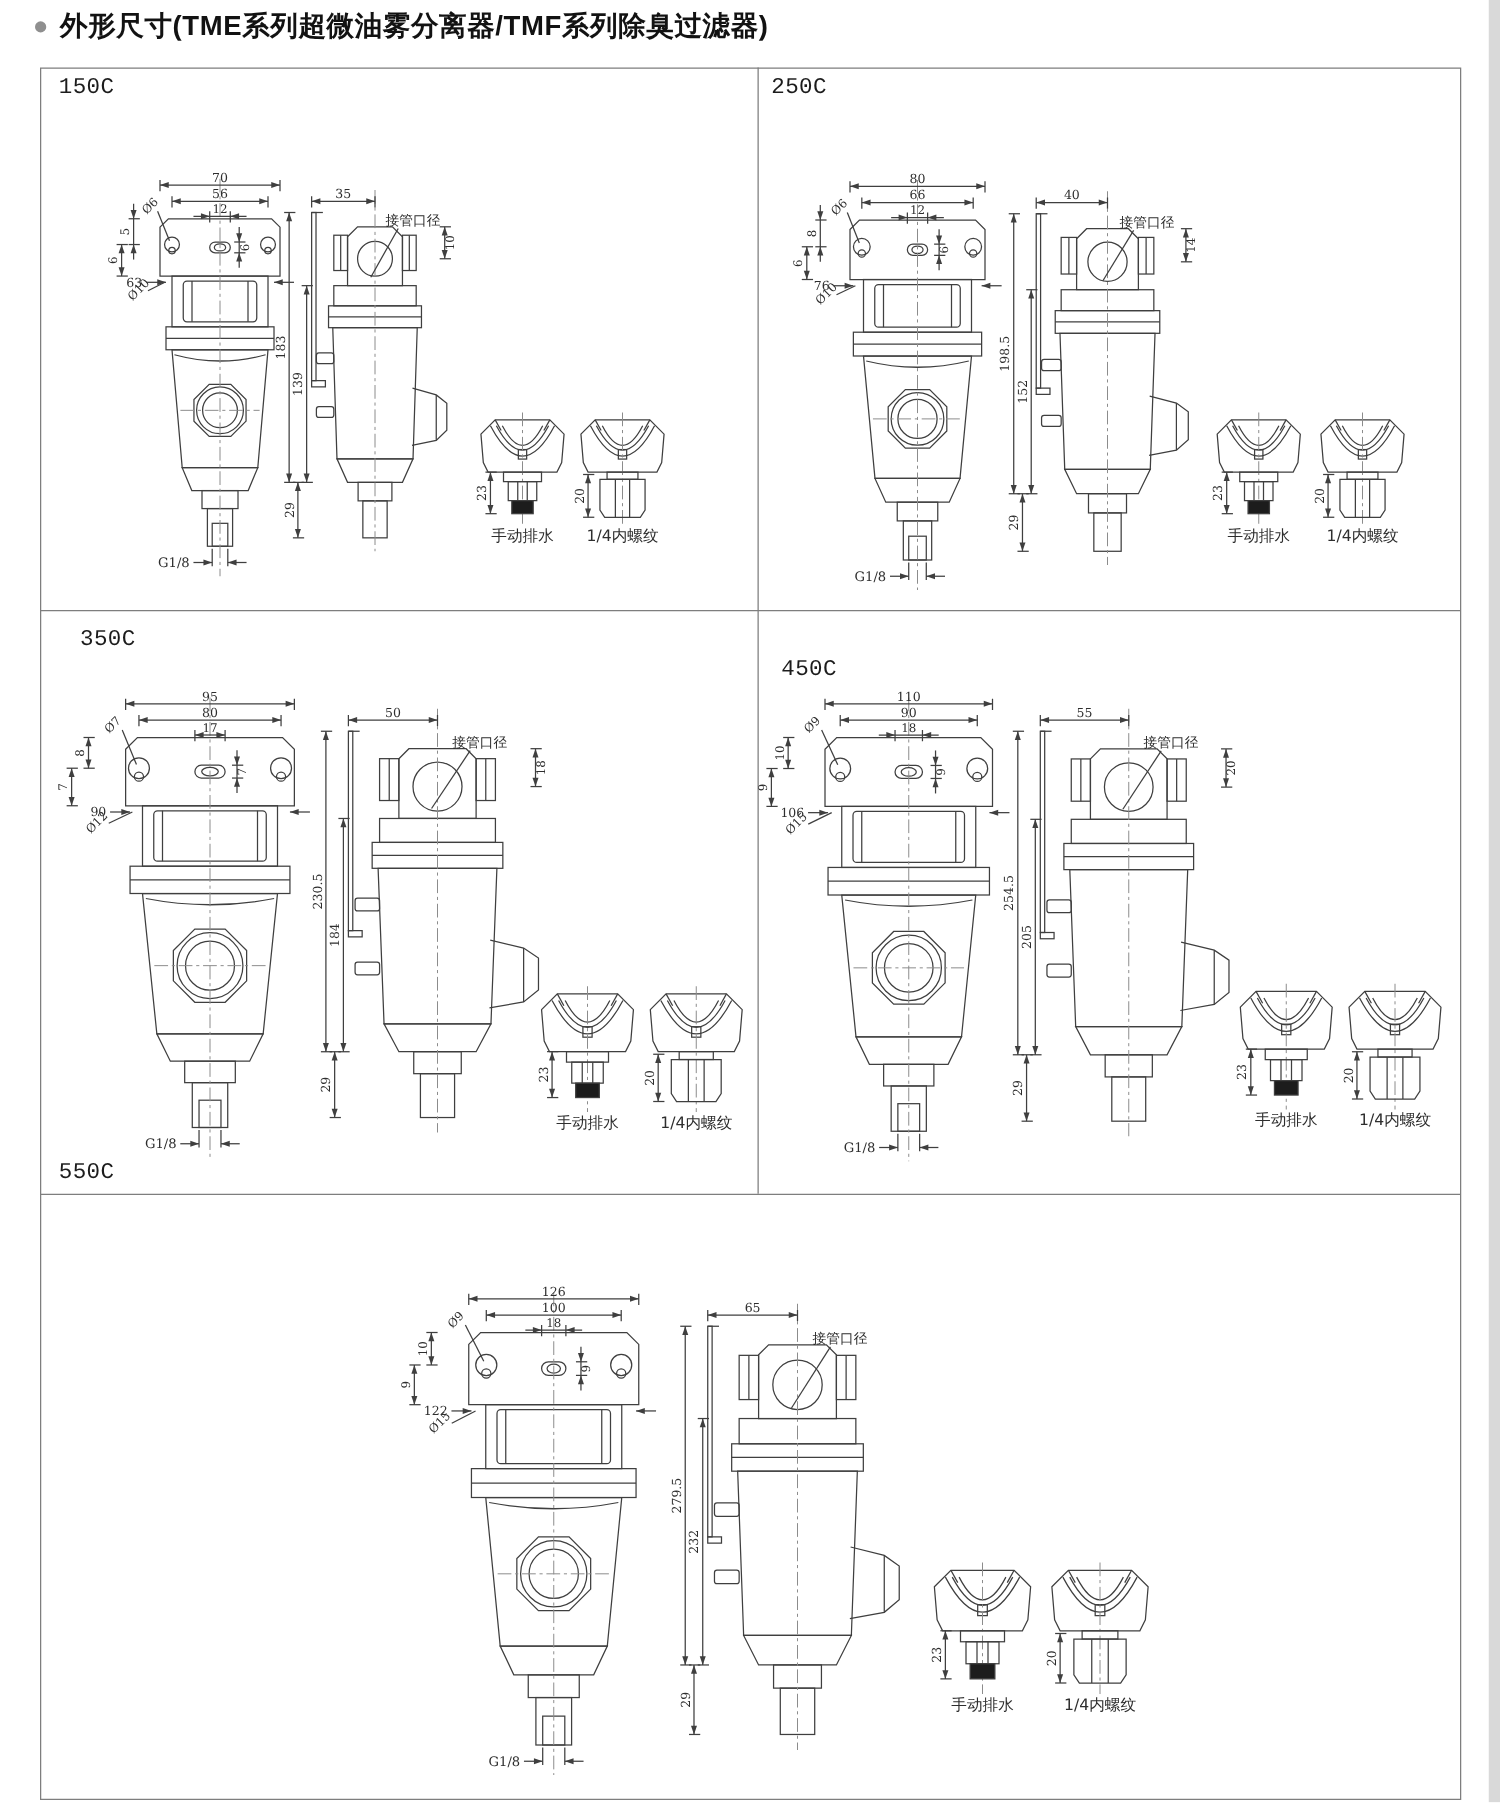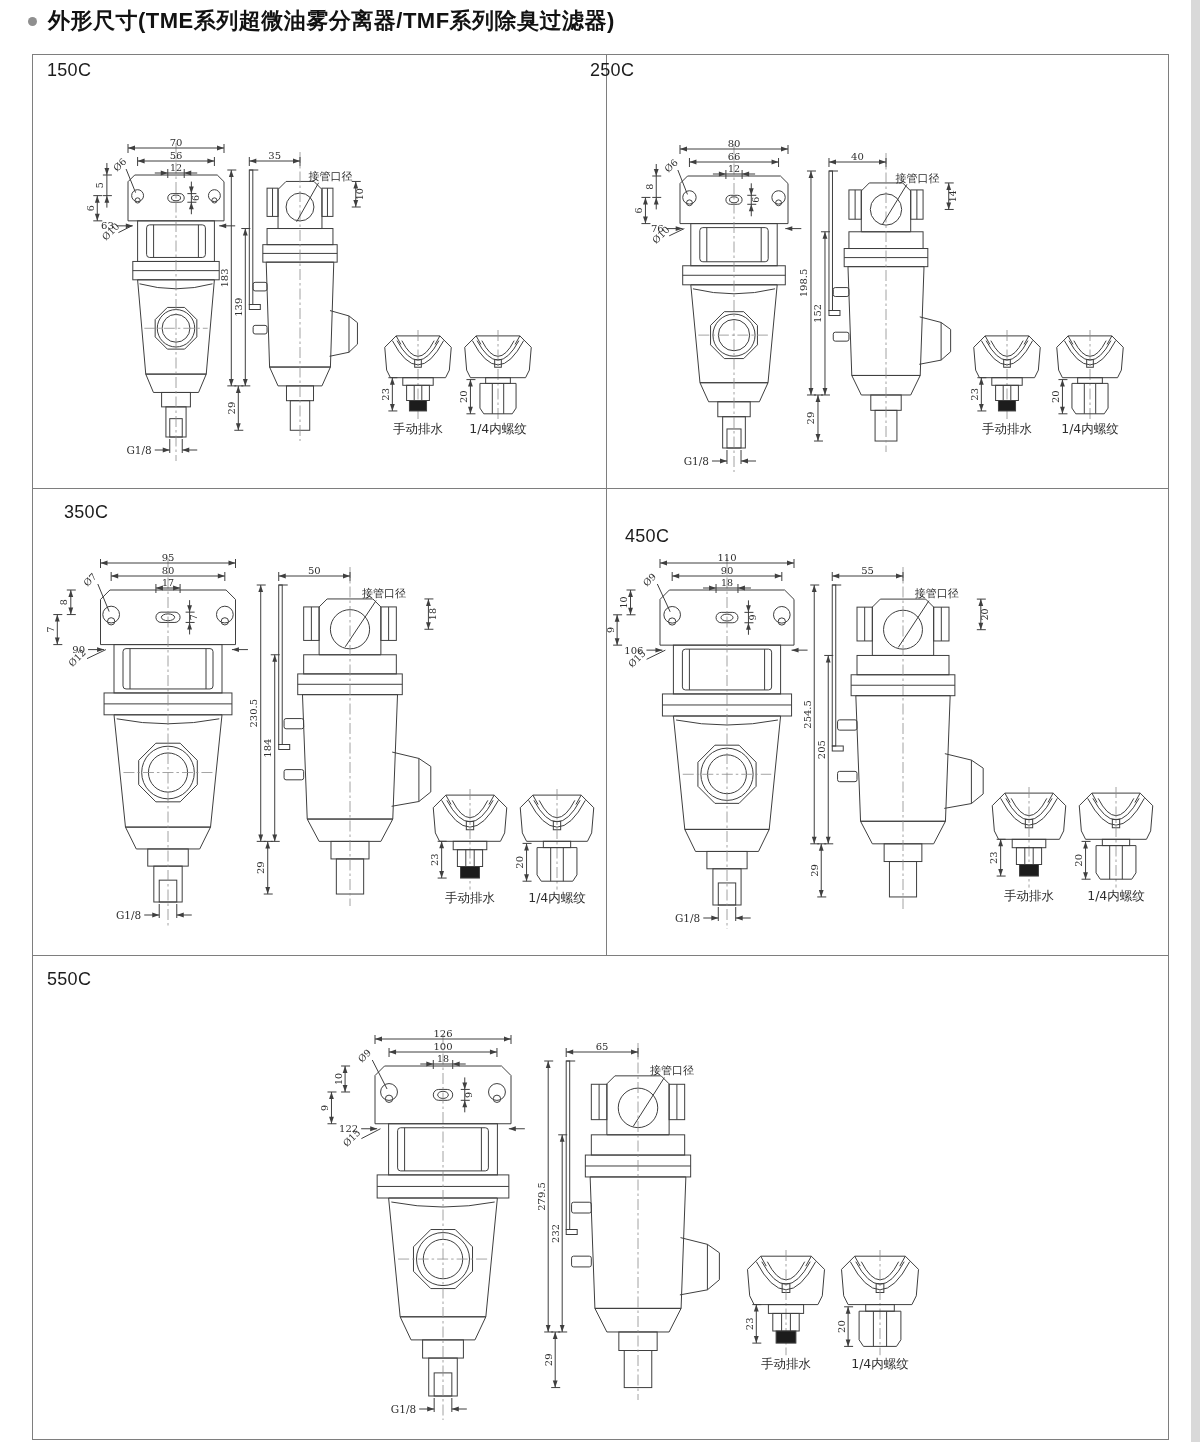--- a/index.html
+++ b/index.html
@@ -7,24 +7,24 @@
         font-family:"Liberation Sans",sans-serif;}
   .title-row{position:absolute;left:28px;top:4px;height:34px;display:flex;align-items:center;}
   .bullet{width:9px;height:9px;border-radius:50%;background:#8f8f8f;margin-right:11px;flex:0 0 auto;}
   h1.title{font-size:22px;font-weight:700;color:#121212;margin:0;letter-spacing:0.5px;
            font-family:"Liberation Sans",sans-serif;}
   .gridbox{position:absolute;left:32px;top:54px;width:1135px;height:1384px;border:1px solid #7e7e7e;}
   .hdiv{position:absolute;left:32px;width:1136px;height:1px;background:#7e7e7e;}
   .hdiv1{top:488px;} .hdiv2{top:955px;}
   .vdiv{position:absolute;left:606px;top:54px;width:1px;height:901px;background:#7e7e7e;}
   .plabel{position:absolute;font-size:18px;color:#1c1c1c;font-weight:500;
-          font-family:Liberation Sans, sans-serif;letter-spacing:0.3px;}
-  .pl-150c{left:47px;top:60px;} .pl-250c{left:590px;top:60px;}
+          font-family:Liberation Mono, monospace;letter-spacing:0.3px;}
+  .pl-150c{left:47px;top:60px;} .pl-250c{left:617px;top:60px;}
   .pl-350c{left:64px;top:502px;} .pl-450c{left:625px;top:526px;}
-  .pl-550c{left:47px;top:969px;}
+  .pl-550c{left:47px;top:928px;}
   svg#drawings{position:absolute;left:0;top:0;pointer-events:none;}
   .edge{position:absolute;right:0;top:0;width:9px;height:1442px;background:#d9d9d9;}
 </style>
 </head>
 <body>
 
 <div class="page">
   <div class="title-row">
     <span class="bullet"></span>
     <h1 class="title">外形尺寸(TME系列超微油雾分离器/TMF系列除臭过滤器)</h1>

